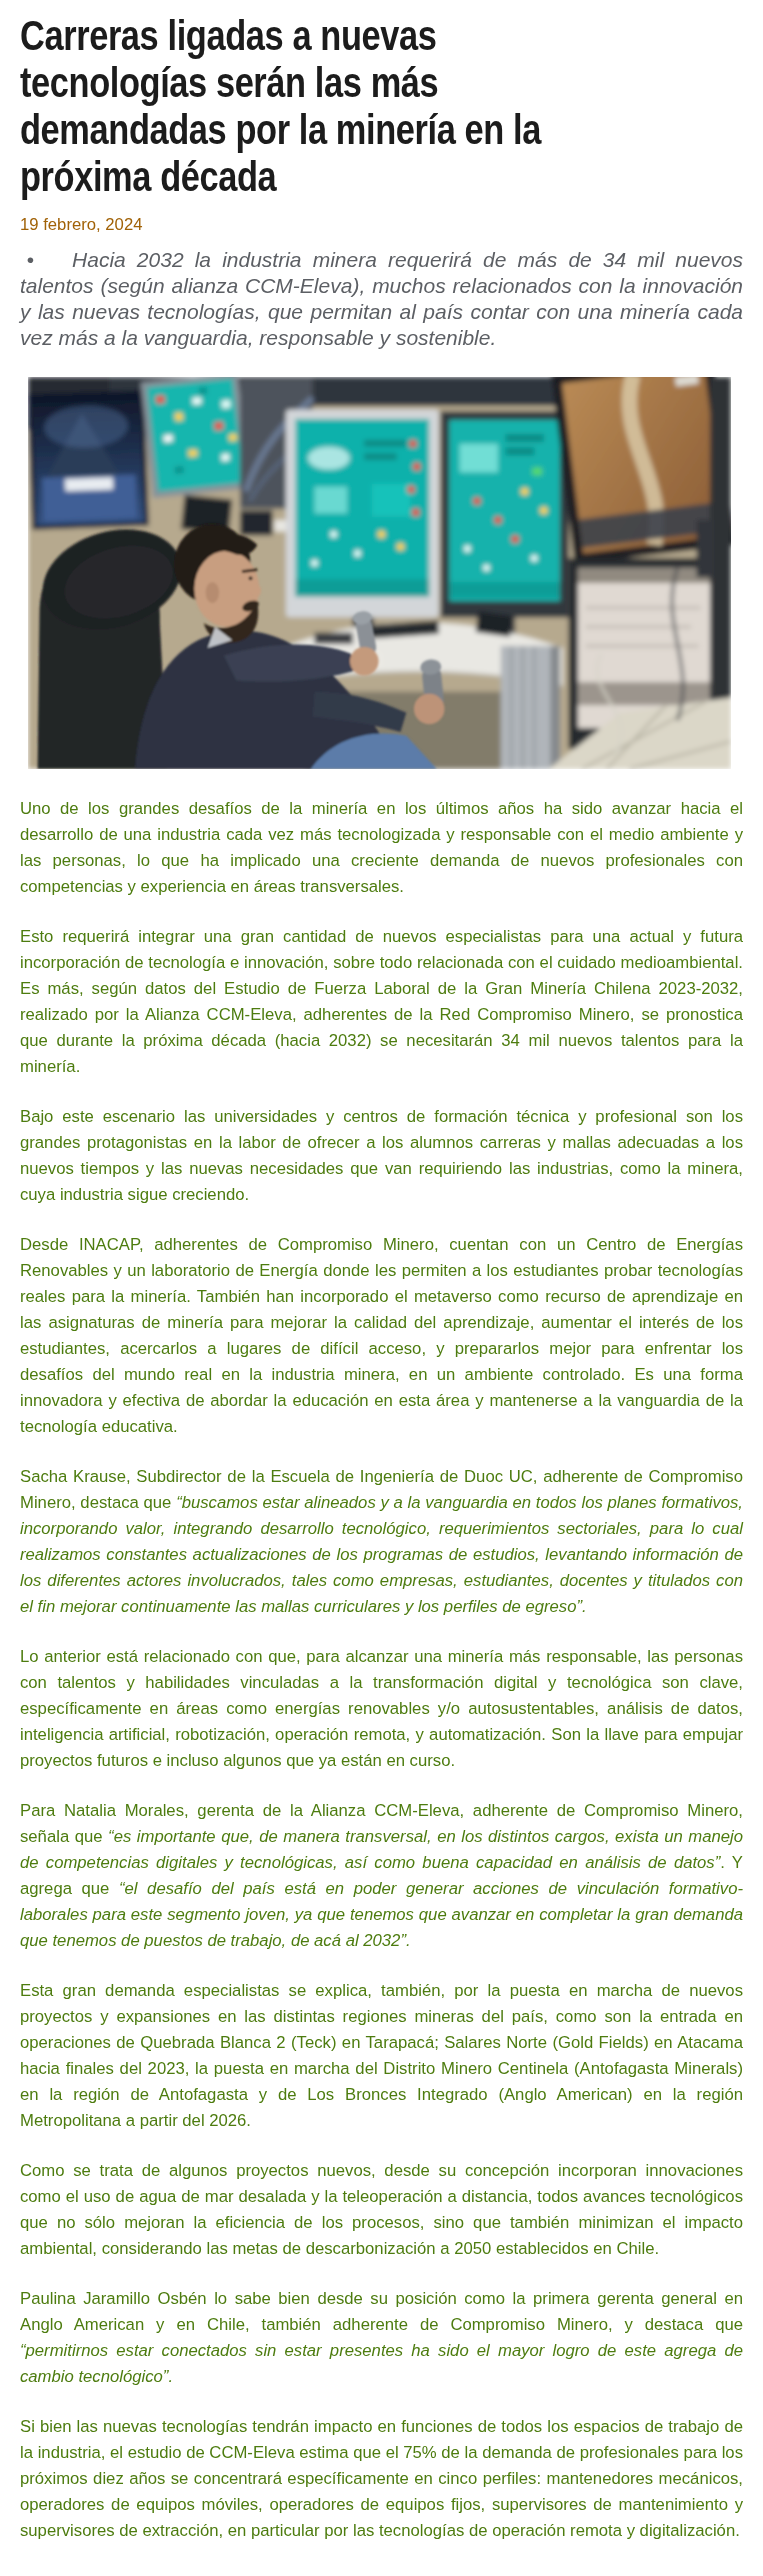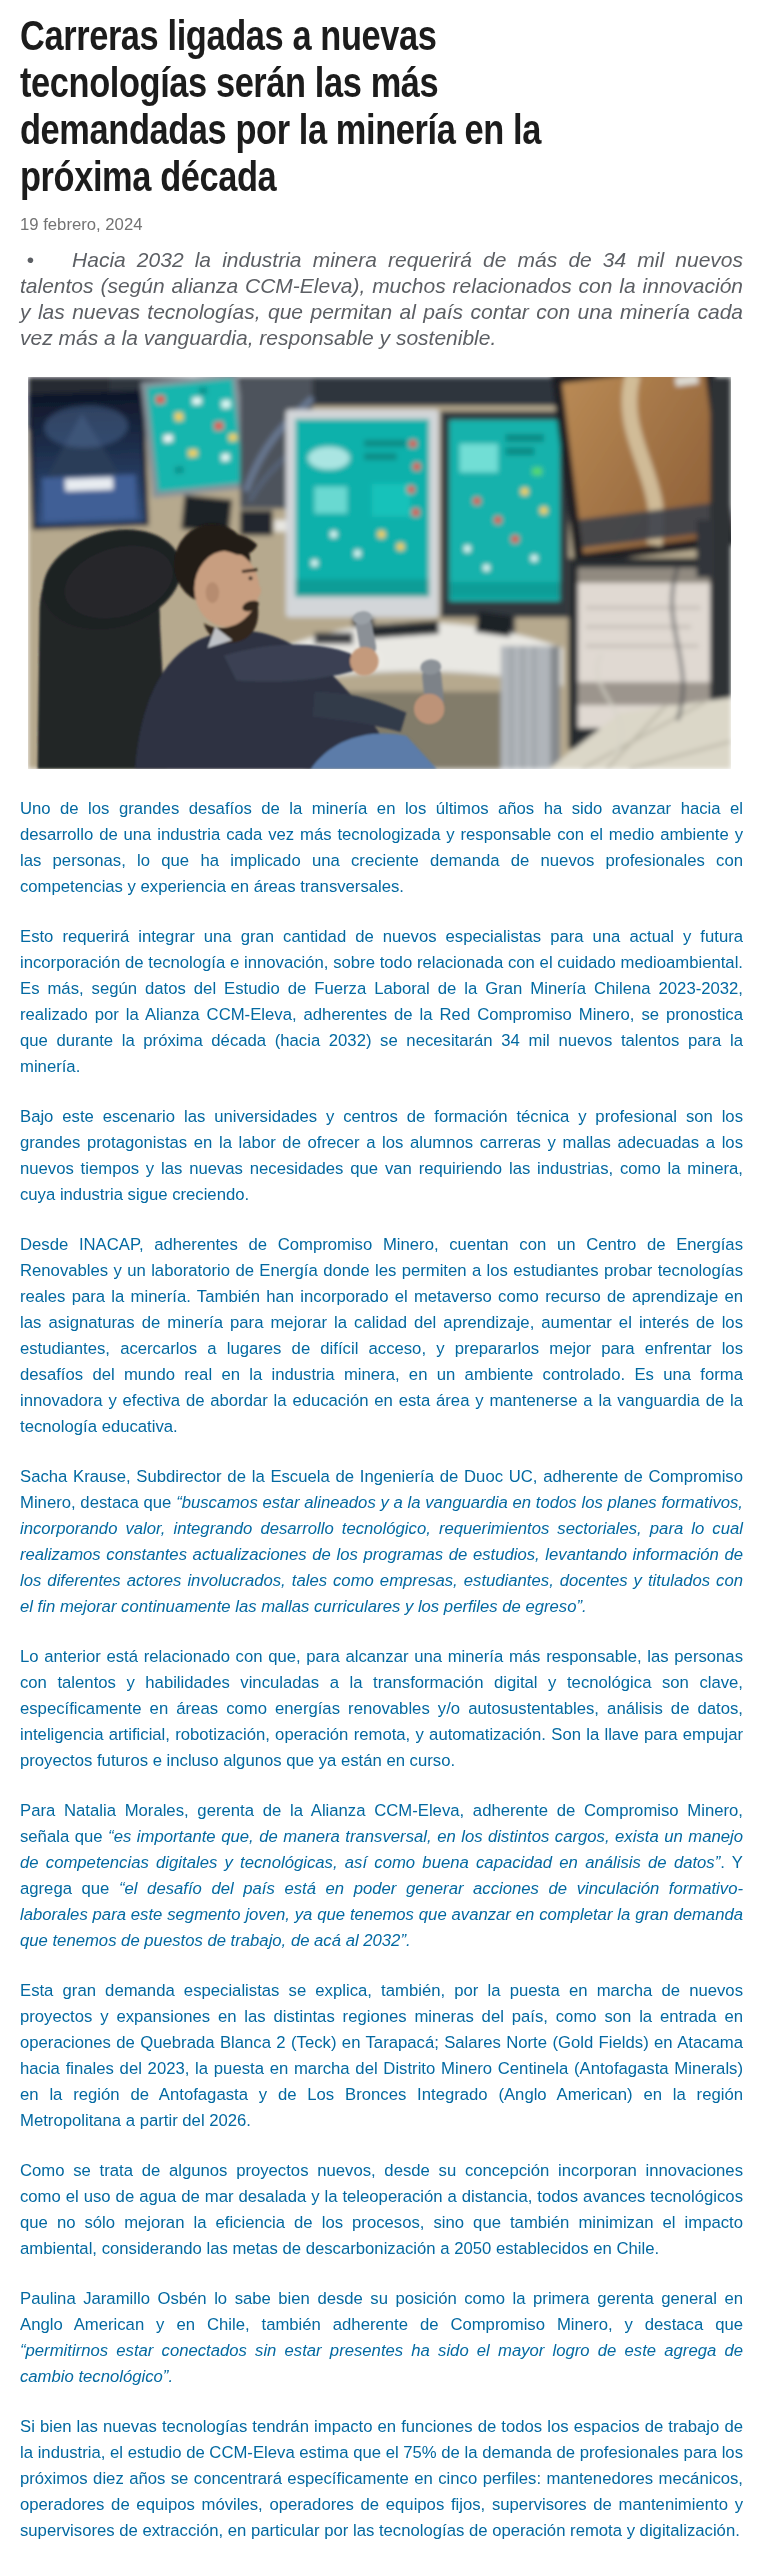--- a/index.html
+++ b/index.html
@@ -27,21 +27,21 @@
     font-size: 43px;
     line-height: 47px;
     font-weight: 700;
     letter-spacing: -0.5px;
     color: #1c1c1c;
     white-space: pre-line;
   }
   .post-date {
     margin-top: 15.3px;
     font-size: 16.7px;
-    color: #737373;
+    color: #a16207;
   }
   .lead {
     margin-top: 11.5px;
     font-size: 21px;
     line-height: 26px;
     text-align: justify;
     color: #5c5f64;
   }
   .lead em { font-style: italic; }
   .lead-bullet {
@@ -60,21 +60,21 @@
   figure.photo svg {
     display: block;
     width: 703px;
     height: 392px;
   }
   .article-body p {
     margin: 0 0 24px 0;
     font-size: 16.7px;
     line-height: 26px;
     text-align: justify;
-    color: #0369a1;
+    color: #4d7c0f;
   }
   .article-body p:last-child { margin-bottom: 12px; }
   .article-body em { }
 </style>
 </head>
 <body>
 
 <div class="page">
 
   <div class="title-clip">

